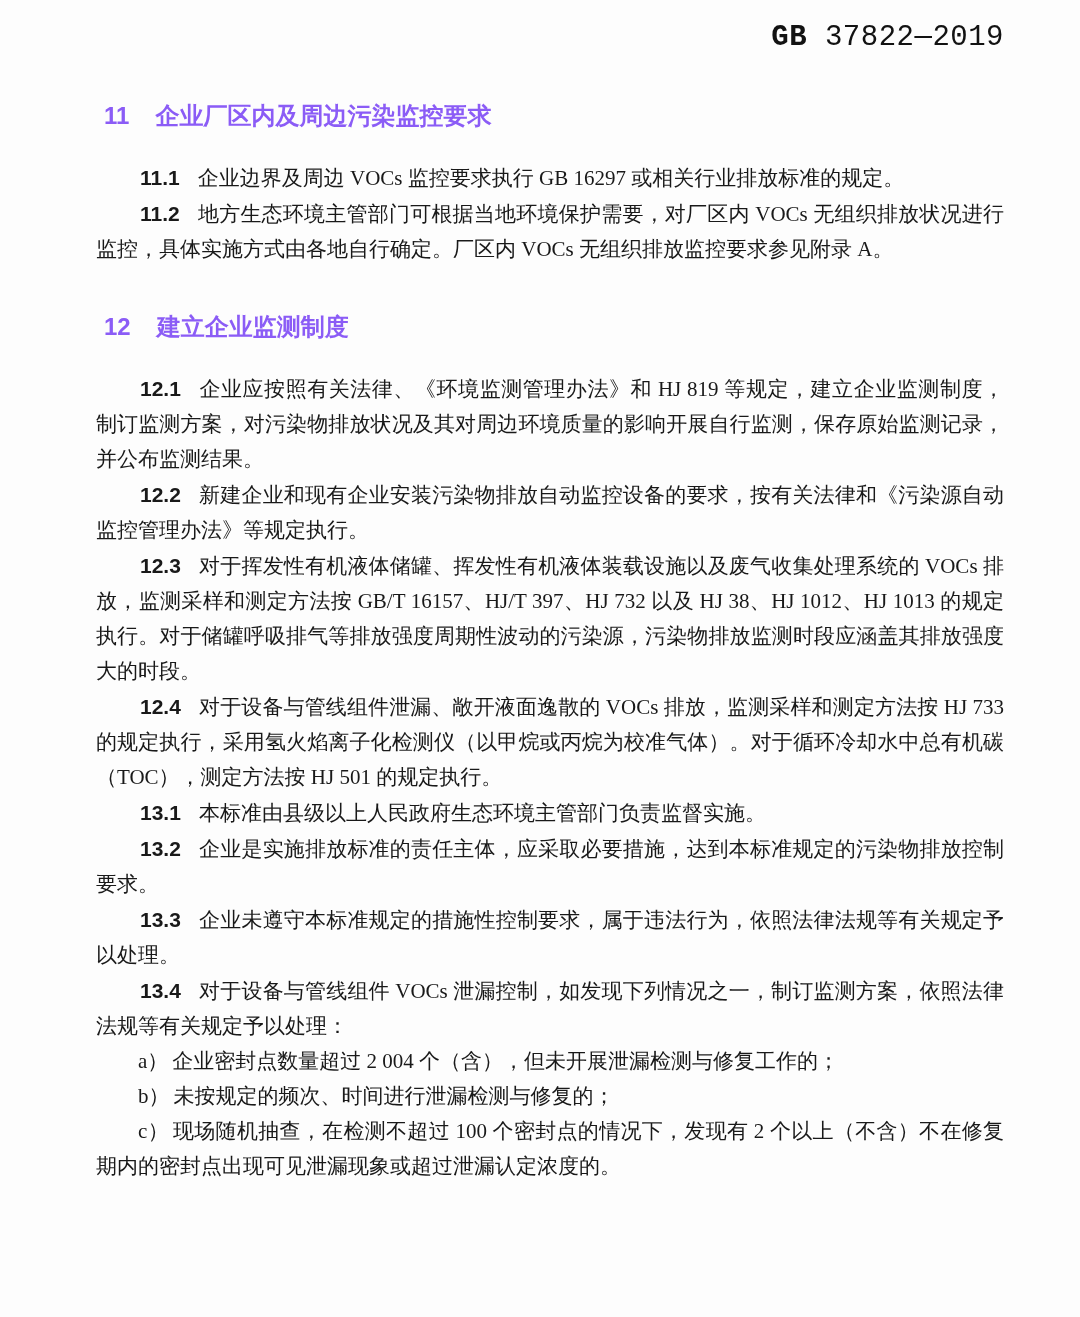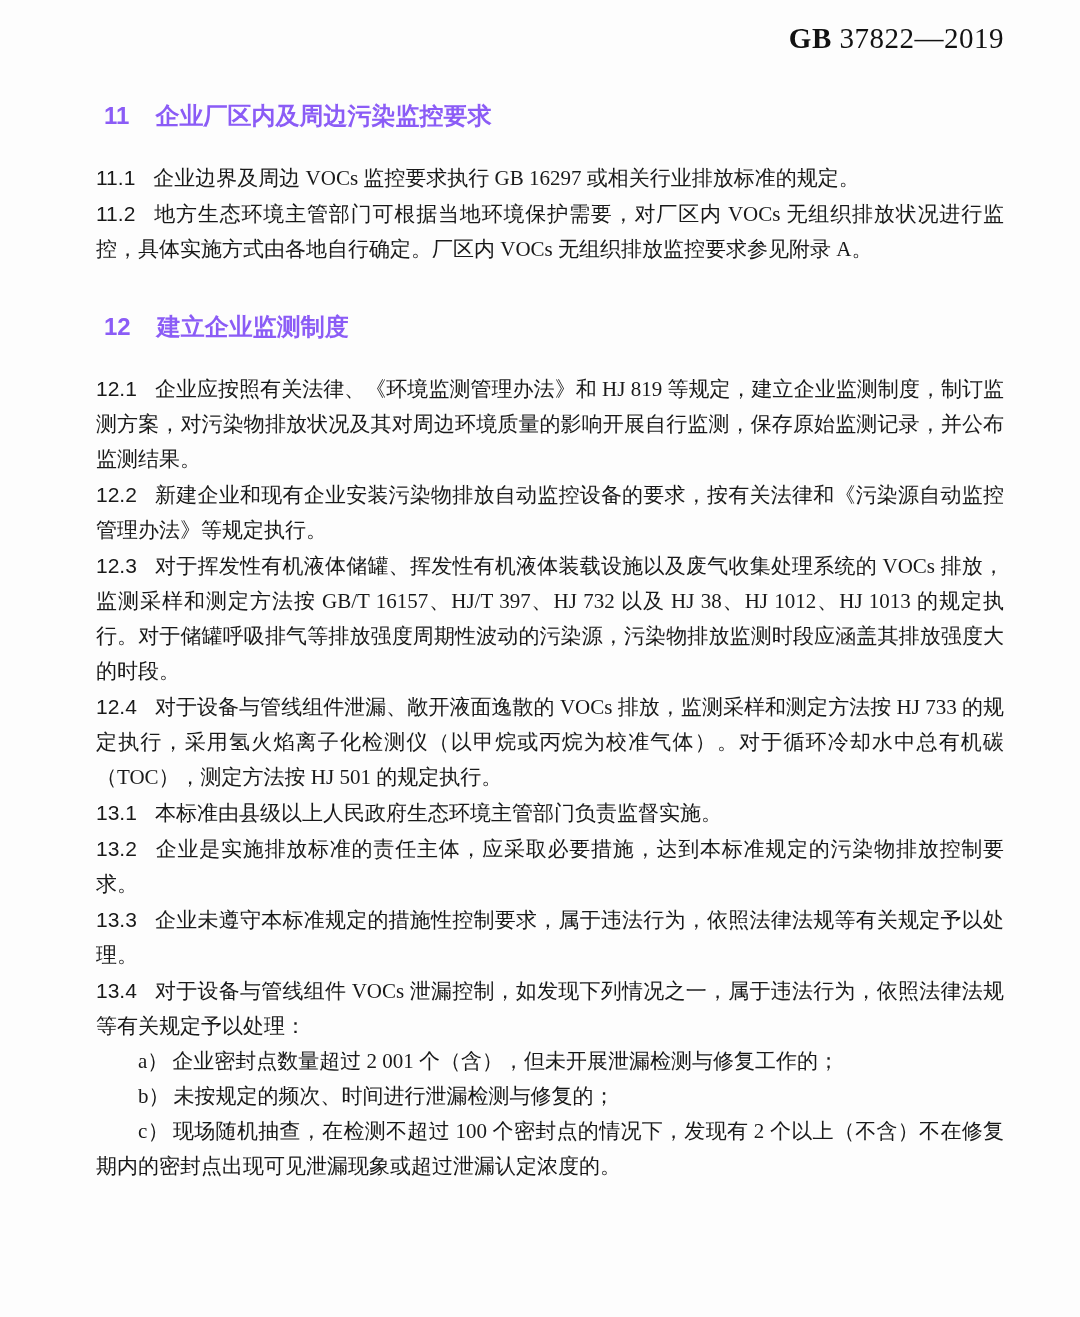--- a/index.html
+++ b/index.html
@@ -14,21 +14,21 @@
   .page {
     box-sizing: border-box;
     width: 1080px;
     height: 1317px;
     padding: 20px 76px 40px 96px;
     background: #fdfdfd;
   }
   
   .doc-header {
     text-align: right;
-    font-family: Liberation Serif, serif;
+    font-family: Liberation Mono, monospace;
     font-size: 29px;
     line-height: 36px;
     letter-spacing: 0.5px;
     margin-bottom: 44px;
     color: #121212;
   }
   .doc-header .gb { font-weight: 700; }
   .doc-header .code { font-weight: 400; }
 
   
@@ -45,23 +45,24 @@
   
   .clause {
     font-size: 21px;
     line-height: 35px;
     margin: 0;
     text-align: justify;
     color: #191919;
   }
   .clause .num {
     font-family: "Liberation Sans", "DejaVu Sans", sans-serif;
-    font-weight: 400;
+    font-weight: 700;
     margin-right: 18px;
     white-space: nowrap;
+    margin-left: 44px;
   }
   .clause + .clause { margin-top: 0; }
 
   .section { margin: 0; }
 
   
   .item {
     font-size: 21px;
     line-height: 35px;
     margin: 0;
@@ -114,24 +115,24 @@
     <p class="clause">
       <span class="num">13.1</span><span>本标准由县级以上人民政府生态环境主管部门负责监督实施。</span>
     </p>
     <p class="clause">
       <span class="num">13.2</span><span>企业是实施排放标准的责任主体，应采取必要措施，达到本标准规定的污染物排放控制要求。</span>
     </p>
     <p class="clause">
       <span class="num">13.3</span><span>企业未遵守本标准规定的措施性控制要求，属于违法行为，依照法律法规等有关规定予以处理。</span>
     </p>
     <p class="clause">
-      <span class="num">13.4</span><span>对于设备与管线组件 VOCs 泄漏控制，如发现下列情况之一，属于违法行为，依照法律法规等有关规定予以处理：</span>
+      <span class="num">13.4</span><span>对于设备与管线组件 VOCs 泄漏控制，如发现下列情况之一，制订监测方案，依照法律法规等有关规定予以处理：</span>
     </p>
     <p class="item">
-      <span class="item-label">a）</span><span>企业密封点数量超过 2 001 个（含），但未开展泄漏检测与修复工作的；</span>
+      <span class="item-label">a）</span><span>企业密封点数量超过 2 004 个（含），但未开展泄漏检测与修复工作的；</span>
     </p>
     <p class="item">
       <span class="item-label">b）</span><span>未按规定的频次、时间进行泄漏检测与修复的；</span>
     </p>
     <p class="item">
       <span class="item-label">c）</span><span>现场随机抽查，在检测不超过 100 个密封点的情况下，发现有 2 个以上（不含）不在修复期内的密封点出现可见泄漏现象或超过泄漏认定浓度的。</span>
     </p>
   </div>
 
 </div>

